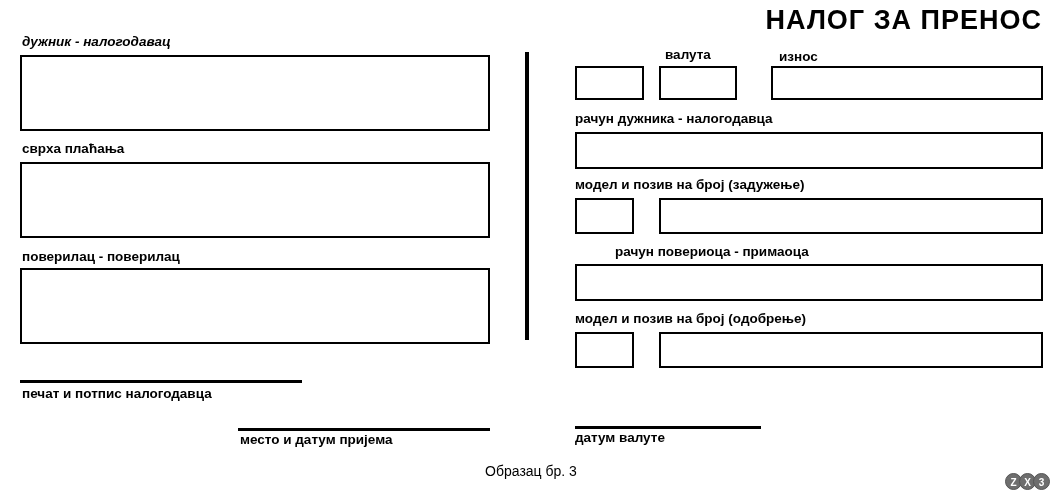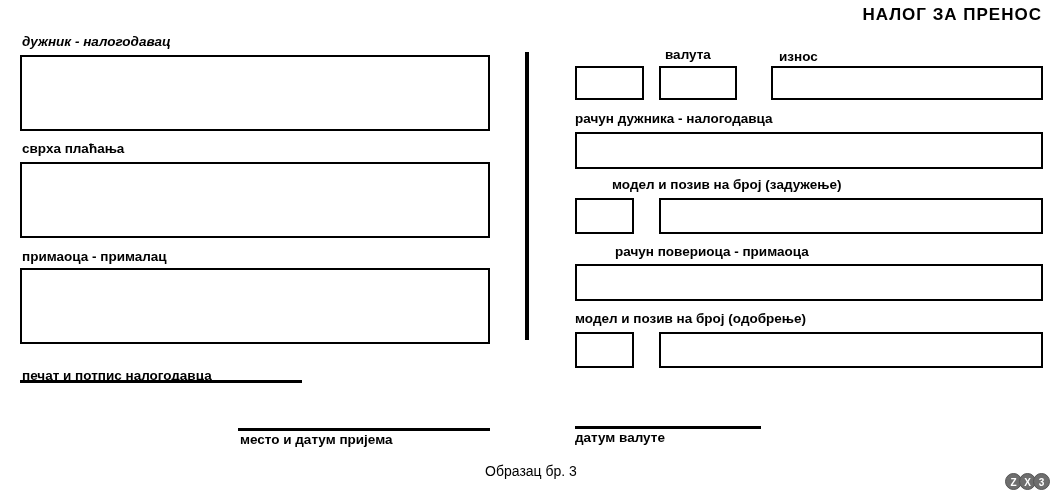--- a/index.html
+++ b/index.html
@@ -41,21 +41,21 @@
   .vdiv {
     position: absolute;
     width: 4px;
     background: #000;
   }
   .title {
     position: absolute;
     top: 5px;
     right: 20px;
     font-weight: bold;
-    font-size: 17px;
+    font-size: 27px;
     letter-spacing: 1px;
     white-space: nowrap;
   }
   .footer-note {
     position: absolute;
     left: 0;
     right: 0;
     top: 463px;
     text-align: center;
     font-size: 14px;
@@ -88,42 +88,42 @@
 <div class="form">
 
   <div class="title">НАЛОГ ЗА ПРЕНОС</div>
 
   <div class="lbl" style="left:22px; top:34px;font-style:italic;">дужник - налогодавац</div>
   <div class="box" style="left:20px; top:55px; width:470px; height:76px;"></div>
 
   <div class="lbl" style="left:22px; top:141px;">сврха плаћања</div>
   <div class="box" style="left:20px; top:162px; width:470px; height:76px;"></div>
 
-  <div class="lbl" style="left:22px; top:249px;">примаоца - прималац</div>
+  <div class="lbl" style="left:22px; top:249px;">поверилац - поверилац</div>
   <div class="box" style="left:20px; top:268px; width:470px; height:76px;"></div>
 
   <div class="hline" style="left:20px; top:380px; width:282px;"></div>
-  <div class="lbl" style="left:22px; top:368px;">печат и потпис налогодавца</div>
+  <div class="lbl" style="left:22px; top:386px;">печат и потпис налогодавца</div>
 
   <div class="hline" style="left:238px; top:428px; width:252px;"></div>
   <div class="lbl" style="left:240px; top:432px;">место и датум пријема</div>
 
   <div class="vdiv" style="left:525px; top:52px; height:288px;"></div>
 
   <div class="lbl" style="left:665px; top:47px;">валута</div>
   <div class="lbl" style="left:771px; top:49px;margin-left:8px;">износ</div>
 
   <div class="box" style="left:575px; top:66px; width:69px; height:34px;"></div>
   <div class="box" style="left:659px; top:66px; width:78px; height:34px;"></div>
   <div class="box" style="left:771px; top:66px; width:272px; height:34px;"></div>
 
   <div class="lbl" style="left:575px; top:111px;">рачун дужника - налогодавца</div>
   <div class="box" style="left:575px; top:132px; width:468px; height:37px;"></div>
 
-  <div class="lbl" style="left:575px; top:177px;margin-left:37px;">модел и позив на број (задужење)</div>
+  <div class="lbl" style="left:575px; top:177px;">модел и позив на број (задужење)</div>
   <div class="box" style="left:575px; top:198px; width:59px; height:36px;"></div>
   <div class="box" style="left:659px; top:198px; width:384px; height:36px;"></div>
 
   <div class="lbl" style="left:575px; top:244px;padding-left:40px;">рачун повериоца - примаоца</div>
   <div class="box" style="left:575px; top:264px; width:468px; height:37px;"></div>
 
   <div class="lbl" style="left:575px; top:311px;">модел и позив на број (одобрење)</div>
   <div class="box" style="left:575px; top:332px; width:59px; height:36px;"></div>
   <div class="box" style="left:659px; top:332px; width:384px; height:36px;"></div>
 

